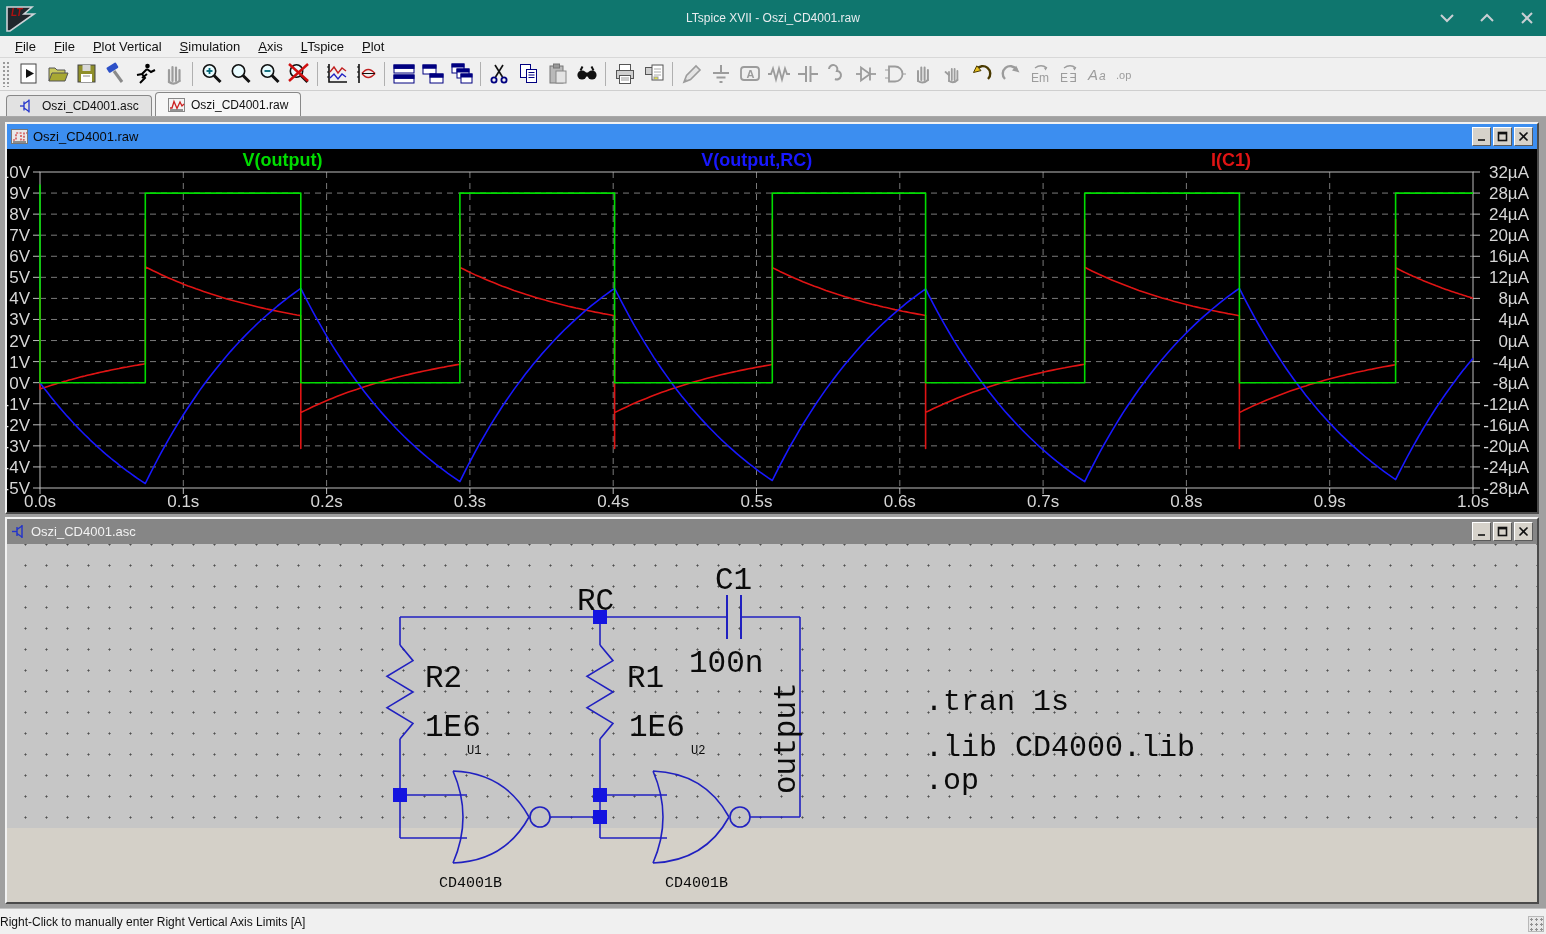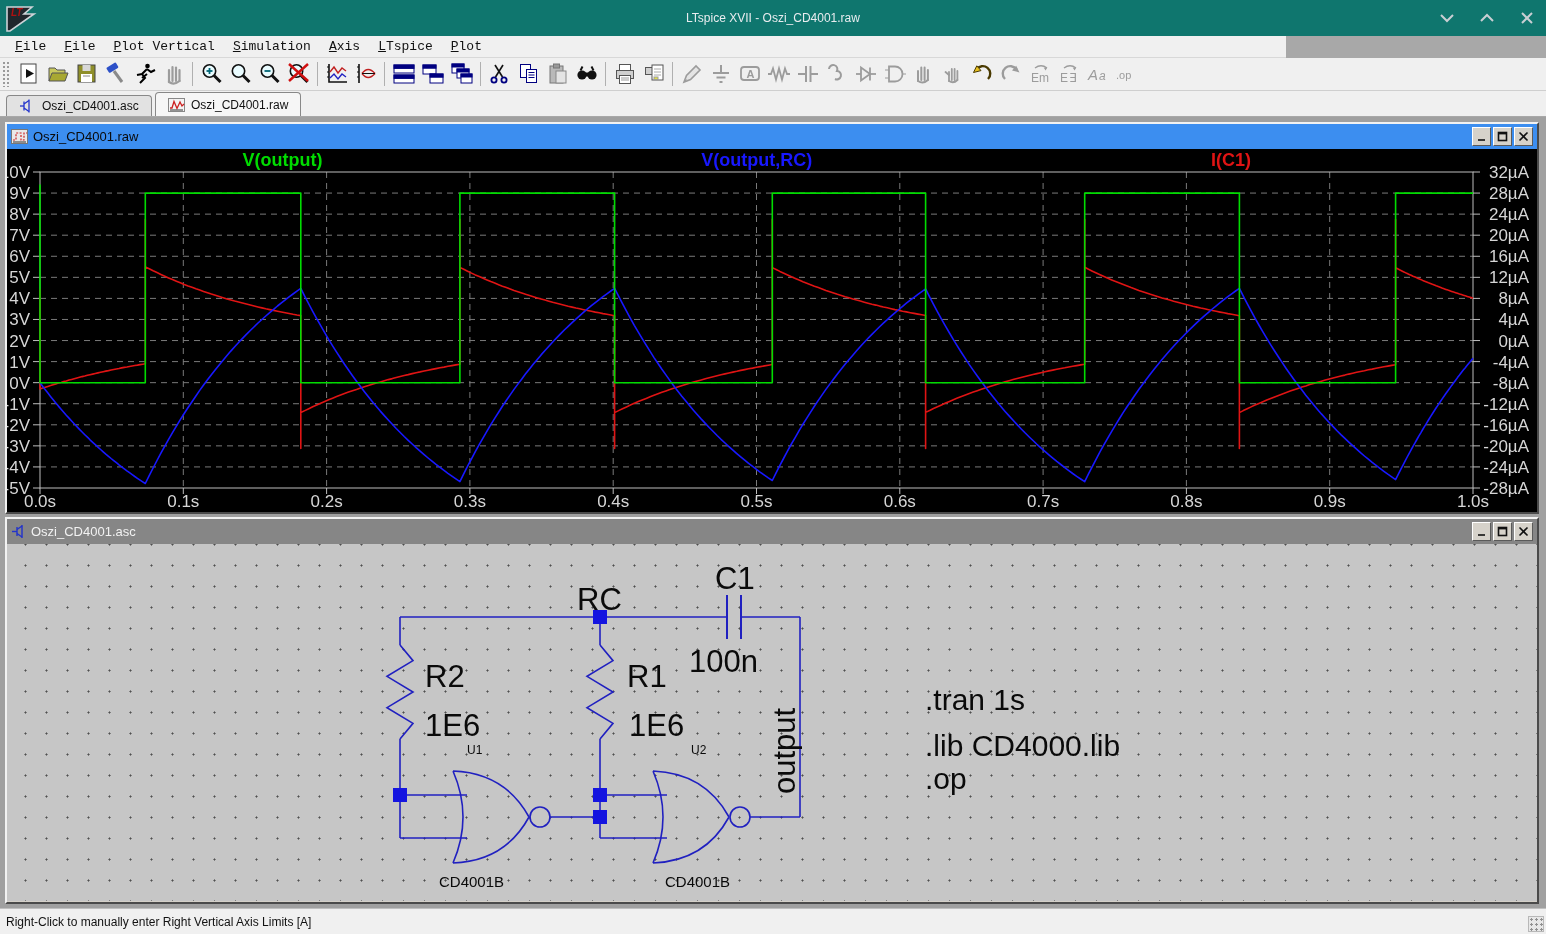--- a/index.html
+++ b/index.html
@@ -10,22 +10,22 @@
   
   #titlebar { position:absolute; left:0; top:0; width:1546px; height:36px;
     background:#0f766e; display:flex; align-items:center; }
   #app-logo { width:34px; height:30px; margin-left:4px; flex:0 0 auto; }
   #title-text { position:absolute; left:0; right:0; text-align:center;
     color:#e8ecef; font-size:12px; pointer-events:none; }
   #win-controls { position:absolute; right:10px; top:0; height:36px; display:flex; align-items:center; gap:22px; }
   .wc { width:18px; height:18px; }
 
   
-  #menubar { position:absolute; left:0; top:36px; width:1286px; height:22px;
-    background:#f0f0f0; border-bottom:1px solid #d8d8d8; display:flex; align-items:center; padding-left:6px;font-family:Liberation Mono, monospace; }
+  #menubar { position:absolute; left:0; top:36px; width:1546px; height:22px;
+    background:#f0f0f0; border-bottom:1px solid #d8d8d8; display:flex; align-items:center; padding-left:6px; }
   .menu-item { display:inline-block; padding:2px 9px; font-size:13px; color:#111; cursor:default; }
   .menu-item::first-letter { text-decoration:underline; }
 
   
   #toolbar { position:absolute; left:0; top:58px; width:1546px; height:33px;
     background:#f0f0f0; border-bottom:1px solid #cfcfcf; display:flex; align-items:center; }
   #tb-grip { width:8px; height:26px; margin:0 4px 0 2px;
     background-image:radial-gradient(circle,#9a9a9a 1px,transparent 1.3px); background-size:4px 4px; }
   .tbtn { width:29px; height:28px; display:flex; align-items:center; justify-content:center; }
   .tbtn svg { width:24px; height:24px; }
@@ -50,29 +50,29 @@
   .ct-btn { width:19px; height:19px; background:#d6d2ca; border:1px solid;
     border-color:#fff #5a5a5a #5a5a5a #fff; display:flex; align-items:center; justify-content:center; }
   .ct-btn svg { width:11px; height:11px; }
 
   #plot-title { background:#3c8ef0; }
   #plot-title .ct-label { color:#0a0a0a; }
   #plot-area { position:relative; width:1530px; height:363px; background:#000; }
 
   #sch-title { background:#868686; }
   #sch-title .ct-label { color:#f2f2f2; }
-  #sch-area { position:relative; width:1530px; height:357px; background:#c6c6c6;
+  #sch-area { position:relative; width:1530px; height:284px; background:#c6c6c6;
     background-image:radial-gradient(circle,#4f4f4f 0.9px,transparent 1.15px);
-    background-size:21px 21px; background-position:8px 11px; }
+    background-size:21px 21px; background-position:8px 11px;font-family:Liberation Mono, monospace; }
   #sch-area svg, #plot-area svg { position:absolute; left:0; top:0; }
 
   
   #statusbar { position:absolute; left:0; top:908px; width:1546px; height:26px; background:#f0f0f0;
     border-top:1px solid #c0c0c0; display:flex; align-items:center; }
-  #status-text { font-size:12px; color:#111; padding-left:6px; }
+  #status-text { font-size:12px; color:#111; }
   #status-grip { position:absolute; right:2px; bottom:2px; width:16px; height:16px;
     border:1px solid #b8b8b8; background:#e8e8e8;
     background-image:radial-gradient(circle,#909090 1px,transparent 1.2px); background-size:5px 5px; }
 </style>
 </head>
 <body>
 <div id="app">
 
   <div id="titlebar">
     <svg id="app-logo" viewBox="0 0 34 30">

